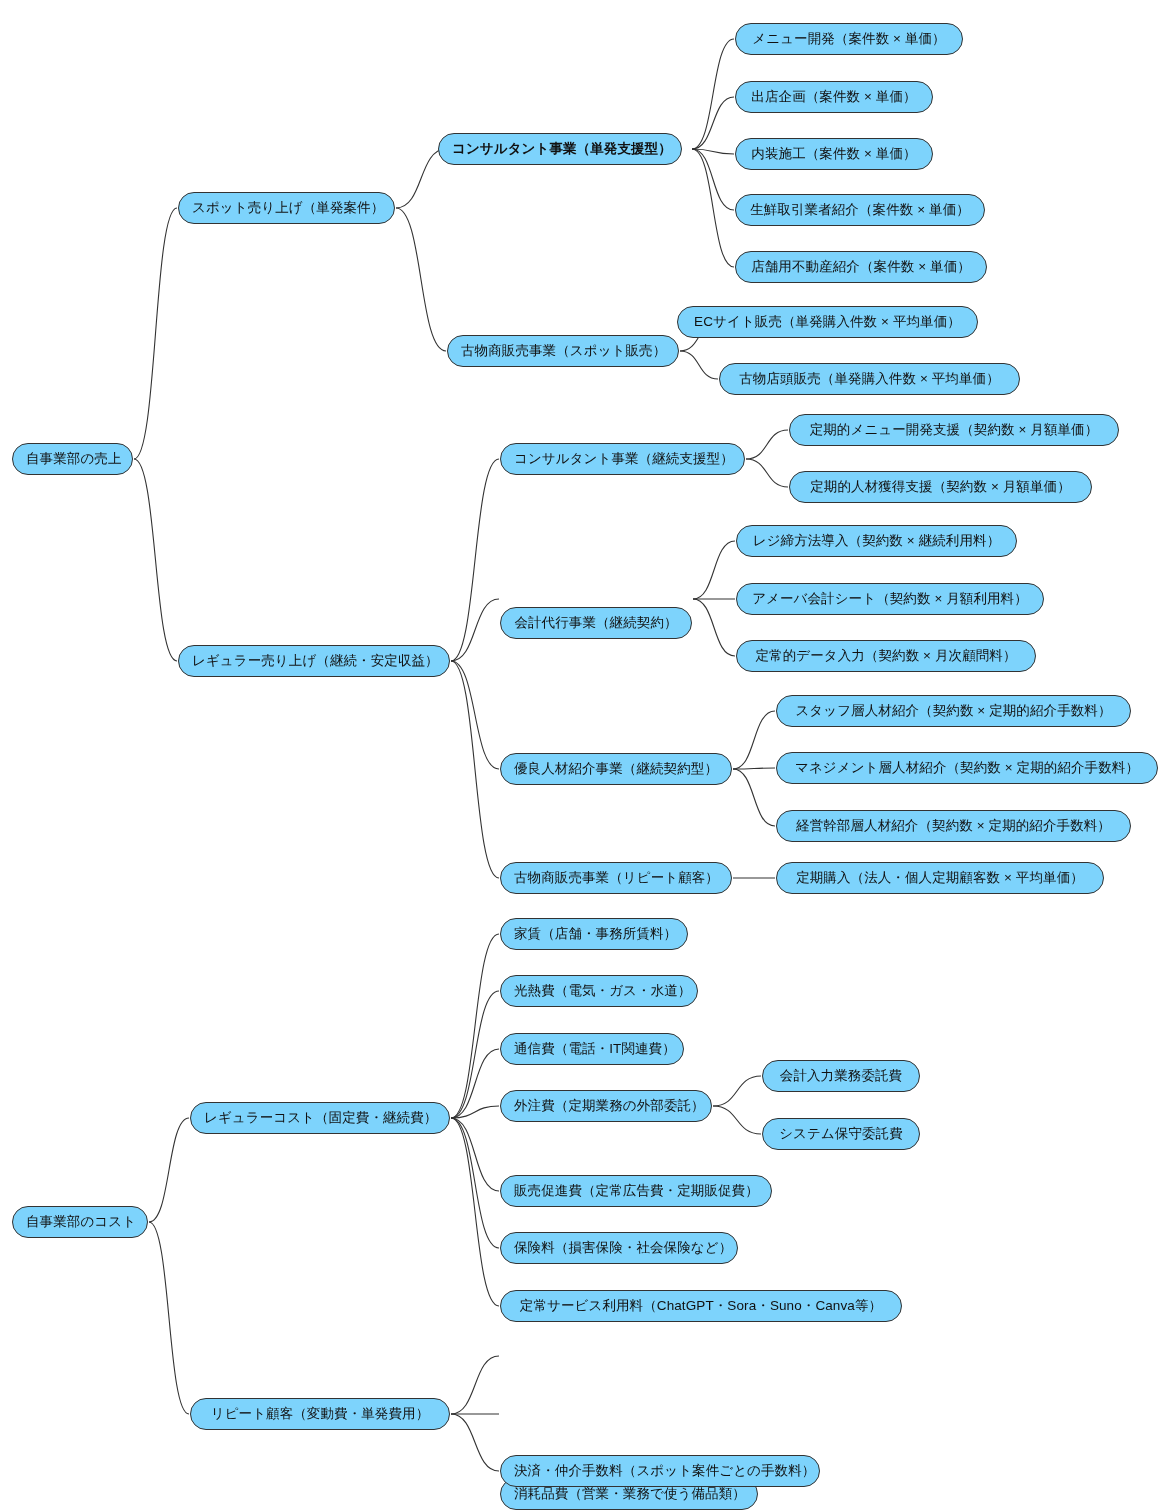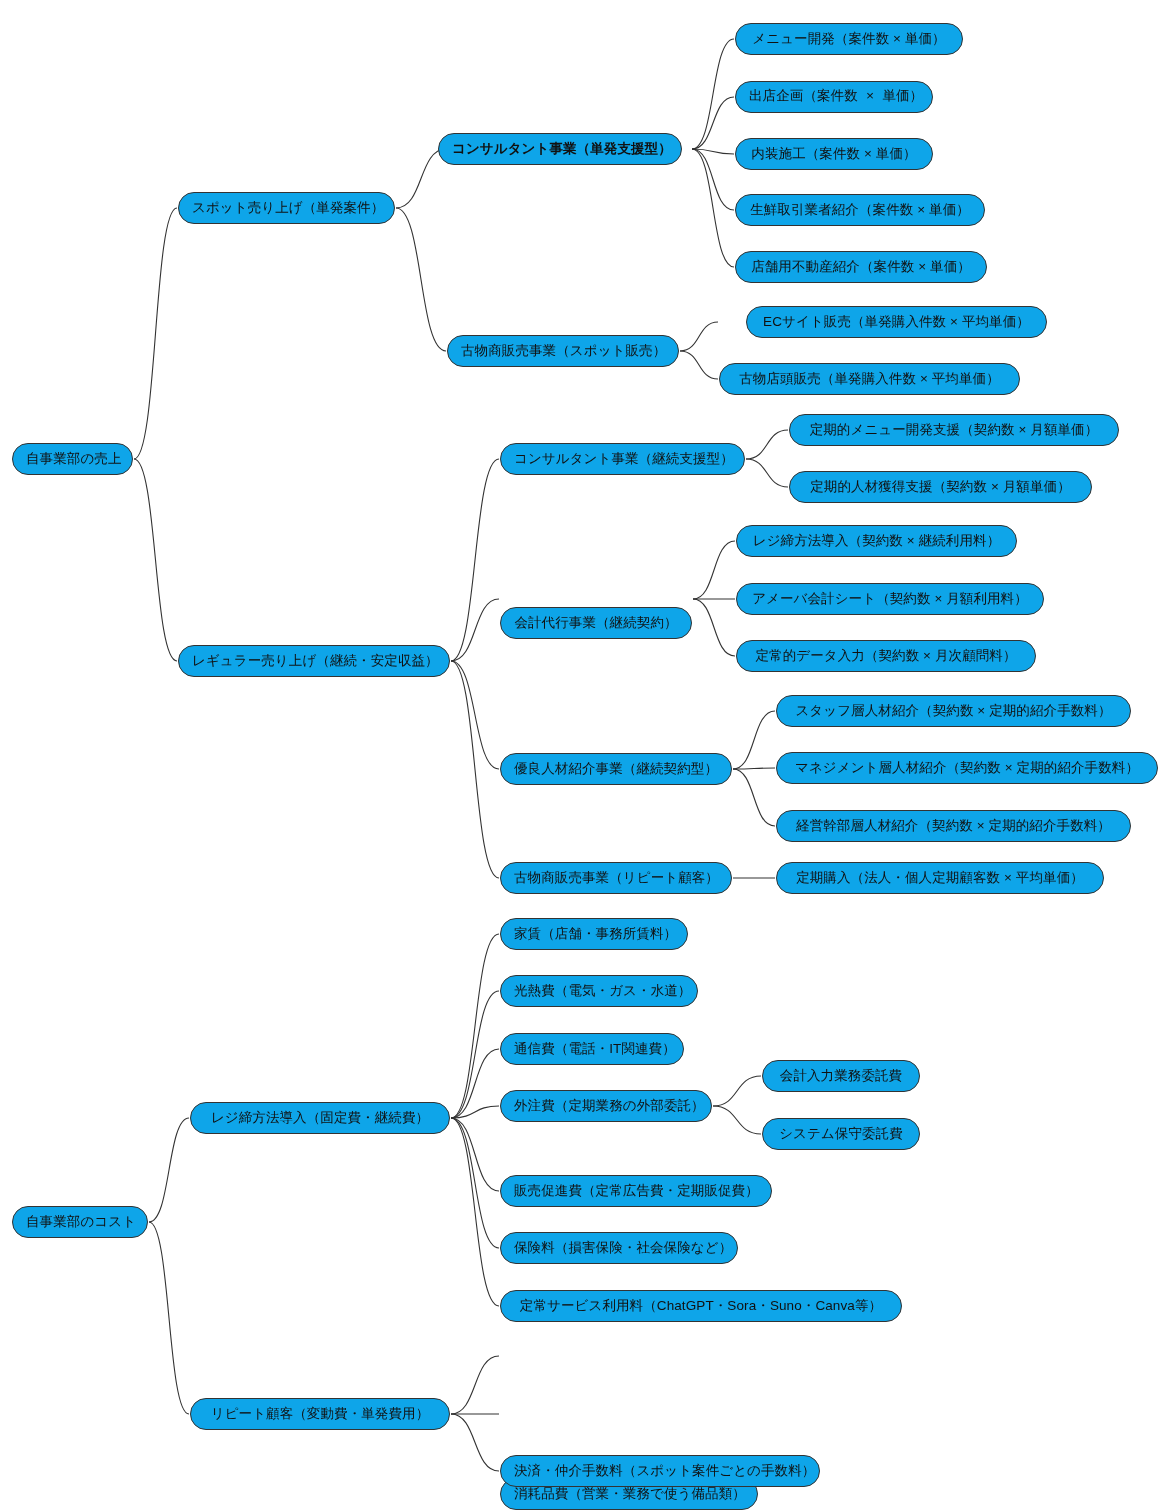--- a/index.html
+++ b/index.html
@@ -23,21 +23,21 @@
     top: 0;
     width: 1167px;
     height: 1512px;
     pointer-events: none;
   }
   .node {
     position: absolute;
     box-sizing: border-box;
     height: 32px;
     line-height: 30px;
-    background: #0ea5e9;
+    background: #7dd3fc;
     border: 1.4px solid #333333;
     border-radius: 16px;
     color: #111111;
     font-size: 13.5px;
     white-space: nowrap;
     text-align: center;
     padding: 0 13px;
     letter-spacing: 0.1px;
   }
 </style>
@@ -83,42 +83,42 @@
       <path d="M 713,1106 C 739.4,1106 734.6,1134 761,1134" fill="none" stroke="#333333" stroke-width="1.1"></path>
       <path d="M 451,1414 C 477.4,1414 472.6,1356 499,1356" fill="none" stroke="#333333" stroke-width="1.1"></path>
       <path d="M 451,1414 C 477.4,1414 472.6,1414 499,1414" fill="none" stroke="#333333" stroke-width="1.1"></path>
       <path d="M 451,1414 C 477.4,1414 472.6,1471 499,1471" fill="none" stroke="#333333" stroke-width="1.1"></path>
     </svg>
 <div class="node" style="left: 12px; top: 443px; width: 121px;">自事業部の売上</div>
     <div class="node" style="left: 12px; top: 1206px; width: 136px;">自事業部のコスト</div>
     <div class="node" style="left: 178px; top: 192px; width: 217px;">スポット売り上げ（単発案件）</div>
     <div class="node" style="left: 438px; top: 133px; width: 244px; font-weight: bold;">コンサルタント事業（単発支援型）</div>
     <div class="node" style="left: 735px; top: 23px; width: 228px;">メニュー開発（案件数 × 単価）</div>
-    <div class="node" style="left: 735px; top: 81px; width: 198px; font-family: Liberation Mono, monospace;">出店企画（案件数 × 単価）</div>
+    <div class="node" style="left: 735px; top: 81px; width: 198px;">出店企画（案件数 × 単価）</div>
     <div class="node" style="left: 735px; top: 138px; width: 198px;">内装施工（案件数 × 単価）</div>
     <div class="node" style="left: 735px; top: 194px; width: 250px;">生鮮取引業者紹介（案件数 × 単価）</div>
     <div class="node" style="left: 735px; top: 251px; width: 252px;">店舗用不動産紹介（案件数 × 単価）</div>
     <div class="node" style="left: 447px; top: 335px; width: 232px;">古物商販売事業（スポット販売）</div>
-    <div class="node" style="left: 746px; top: 306px; width: 301px;">ECサイト販売（単発購入件数 × 平均単価）</div>
+    <div class="node" style="left: 677px; top: 306px; width: 301px;">ECサイト販売（単発購入件数 × 平均単価）</div>
     <div class="node" style="left: 719px; top: 363px; width: 301px;">古物店頭販売（単発購入件数 × 平均単価）</div>
     <div class="node" style="left: 178px; top: 645px; width: 272px;">レギュラー売り上げ（継続・安定収益）</div>
     <div class="node" style="left: 500px; top: 443px; width: 245px;">コンサルタント事業（継続支援型）</div>
     <div class="node" style="left: 789px; top: 414px; width: 330px;">定期的メニュー開発支援（契約数 × 月額単価）</div>
     <div class="node" style="left: 789px; top: 471px; width: 303px;">定期的人材獲得支援（契約数 × 月額単価）</div>
     <div class="node" style="left: 500px; top: 583px; width: 192px; margin-top: 24px;">会計代行事業（継続契約）</div>
     <div class="node" style="left: 736px; top: 525px; width: 281px;">レジ締方法導入（契約数 × 継続利用料）</div>
     <div class="node" style="left: 736px; top: 583px; width: 308px;">アメーバ会計シート（契約数 × 月額利用料）</div>
     <div class="node" style="left: 736px; top: 640px; width: 300px;">定常的データ入力（契約数 × 月次顧問料）</div>
     <div class="node" style="left: 500px; top: 753px; width: 232px;">優良人材紹介事業（継続契約型）</div>
     <div class="node" style="left: 776px; top: 695px; width: 355px;">スタッフ層人材紹介（契約数 × 定期的紹介手数料）</div>
     <div class="node" style="left: 776px; top: 752px; width: 382px;">マネジメント層人材紹介（契約数 × 定期的紹介手数料）</div>
     <div class="node" style="left: 776px; top: 810px; width: 355px;">経営幹部層人材紹介（契約数 × 定期的紹介手数料）</div>
     <div class="node" style="left: 500px; top: 862px; width: 232px;">古物商販売事業（リピート顧客）</div>
     <div class="node" style="left: 776px; top: 862px; width: 328px;">定期購入（法人・個人定期顧客数 × 平均単価）</div>
-    <div class="node" style="left: 190px; top: 1102px; width: 260px;">レジ締方法導入（固定費・継続費）</div>
+    <div class="node" style="left: 190px; top: 1102px; width: 260px;">レギュラーコスト（固定費・継続費）</div>
     <div class="node" style="left: 500px; top: 918px; width: 188px;">家賃（店舗・事務所賃料）</div>
     <div class="node" style="left: 500px; top: 975px; width: 198px;">光熱費（電気・ガス・水道）</div>
     <div class="node" style="left: 500px; top: 1033px; width: 184px;">通信費（電話・IT関連費）</div>
     <div class="node" style="left: 500px; top: 1090px; width: 212px;">外注費（定期業務の外部委託）</div>
     <div class="node" style="left: 762px; top: 1060px; width: 158px;">会計入力業務委託費</div>
     <div class="node" style="left: 762px; top: 1118px; width: 158px;">システム保守委託費</div>
     <div class="node" style="left: 500px; top: 1175px; width: 272px;">販売促進費（定常広告費・定期販促費）</div>
     <div class="node" style="left: 500px; top: 1232px; width: 238px;">保険料（損害保険・社会保険など）</div>
     <div class="node" style="left: 500px; top: 1290px; width: 402px;">定常サービス利用料（ChatGPT・Sora・Suno・Canva等）</div>
     <div class="node" style="left: 190px; top: 1398px; width: 260px;">リピート顧客（変動費・単発費用）</div>

